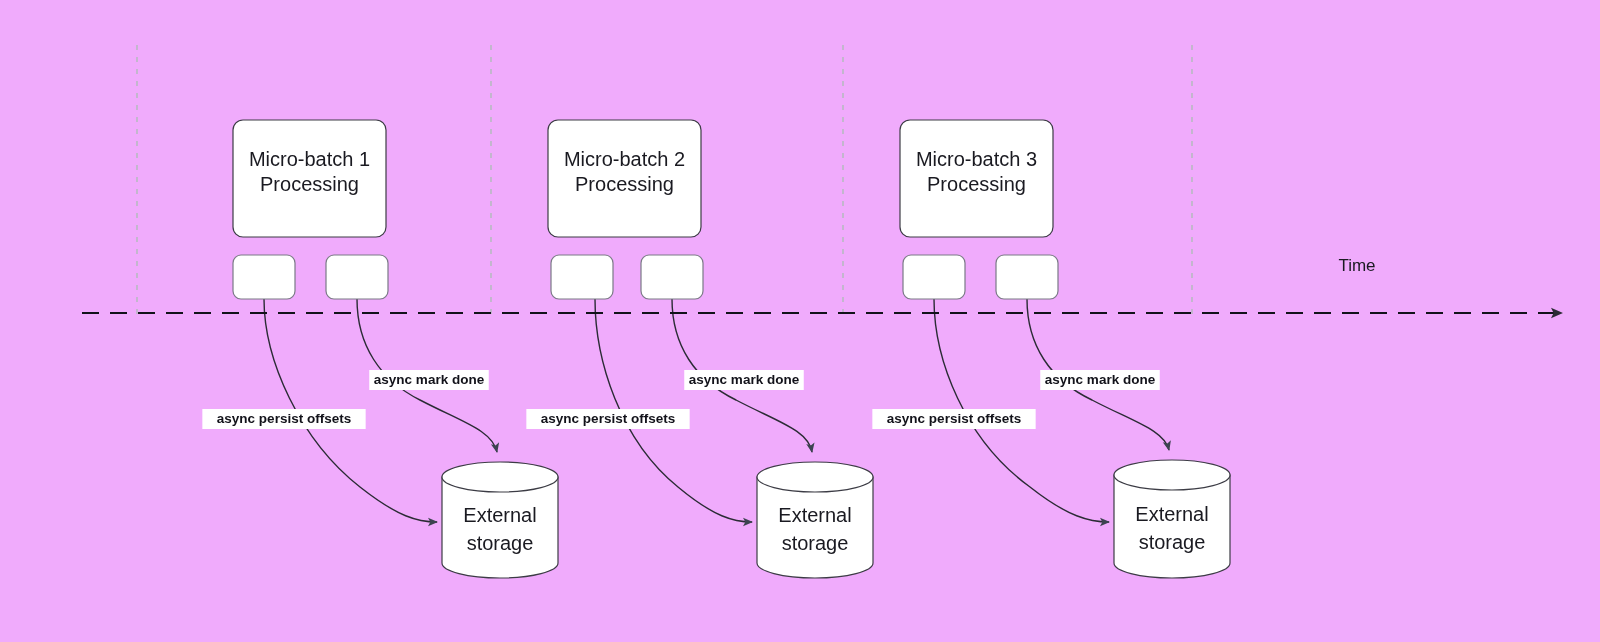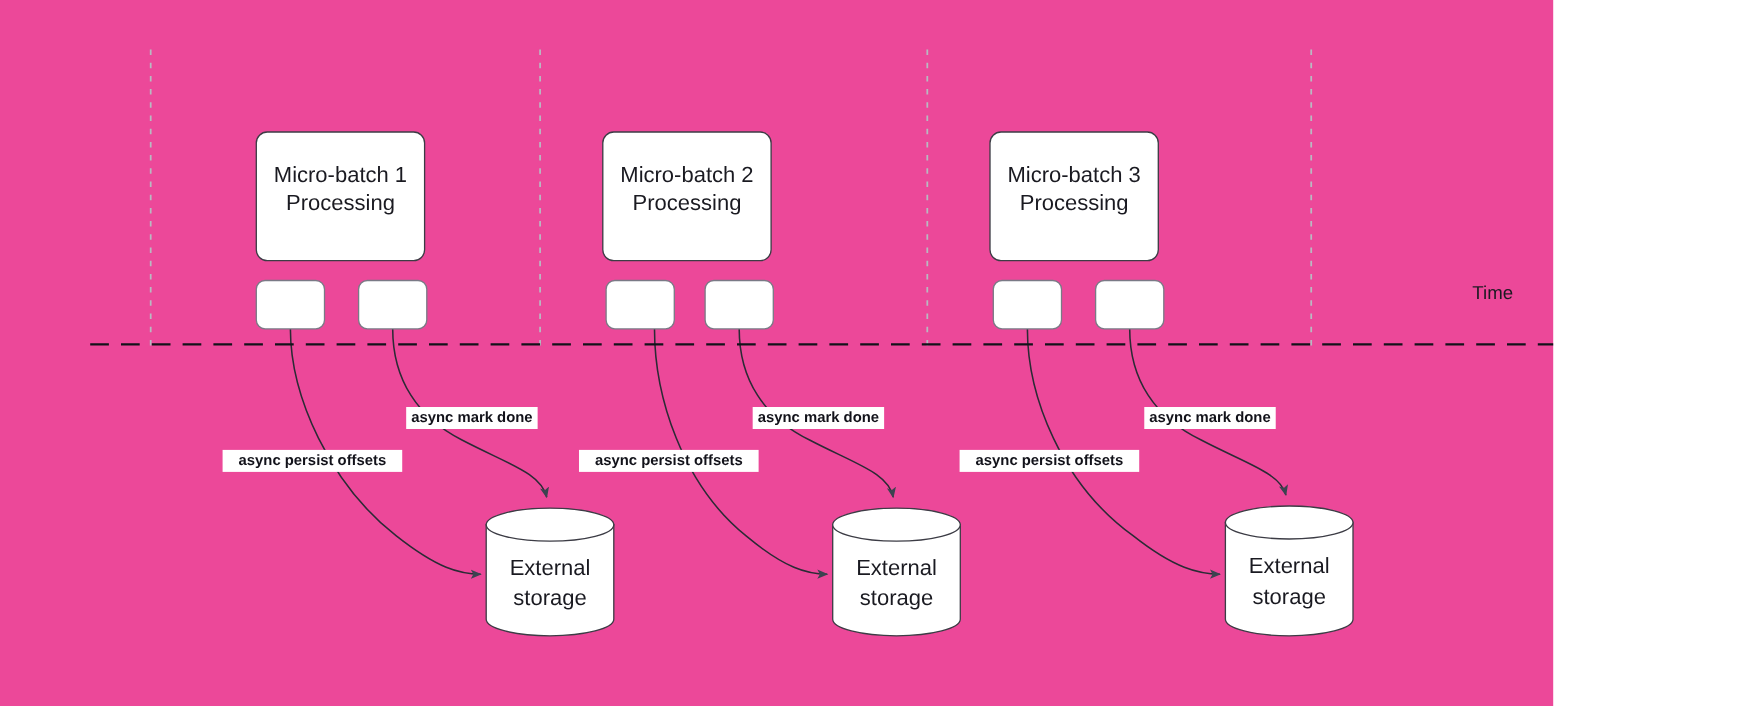--- a/index.html
+++ b/index.html
@@ -6,23 +6,23 @@
     margin: 0;
     padding: 0;
     background: #ffffff;
   }
   body {
     font-family: "Liberation Sans", sans-serif;
     -webkit-font-smoothing: antialiased;
   }
   #diagram-root {
     position: relative;
-    width: 1412px;
+    width: 1600px;
     height: 642px;
-    background: #ec4899;
+    background: #f0abfc;
     overflow: hidden;
   }
   #diagram-svg {
     position: absolute;
     left: 0;
     top: 0;
     width: 1600px;
     height: 642px;
     display: block;
   }

